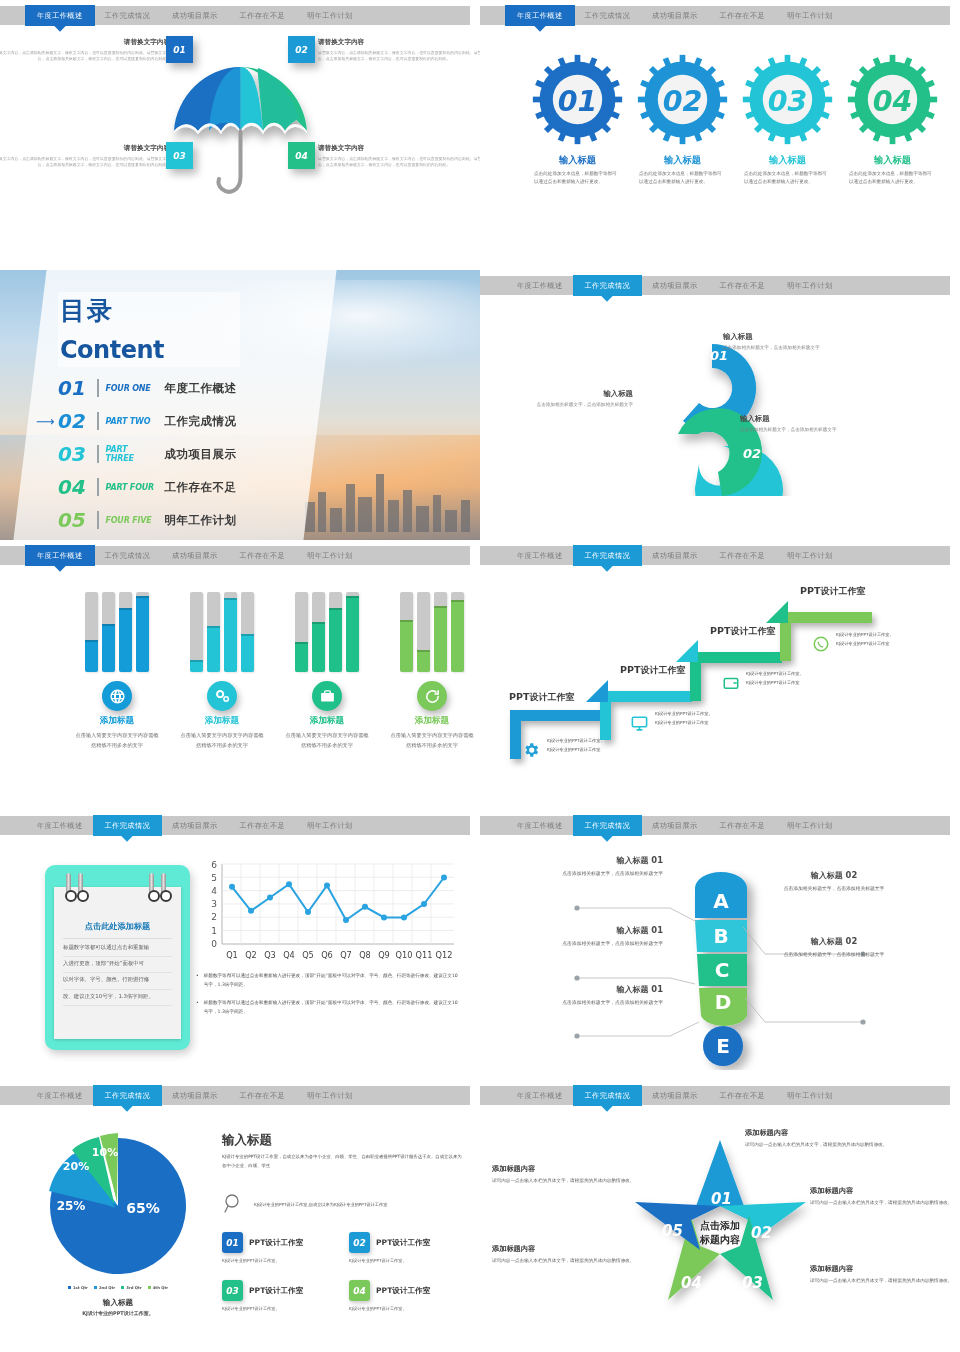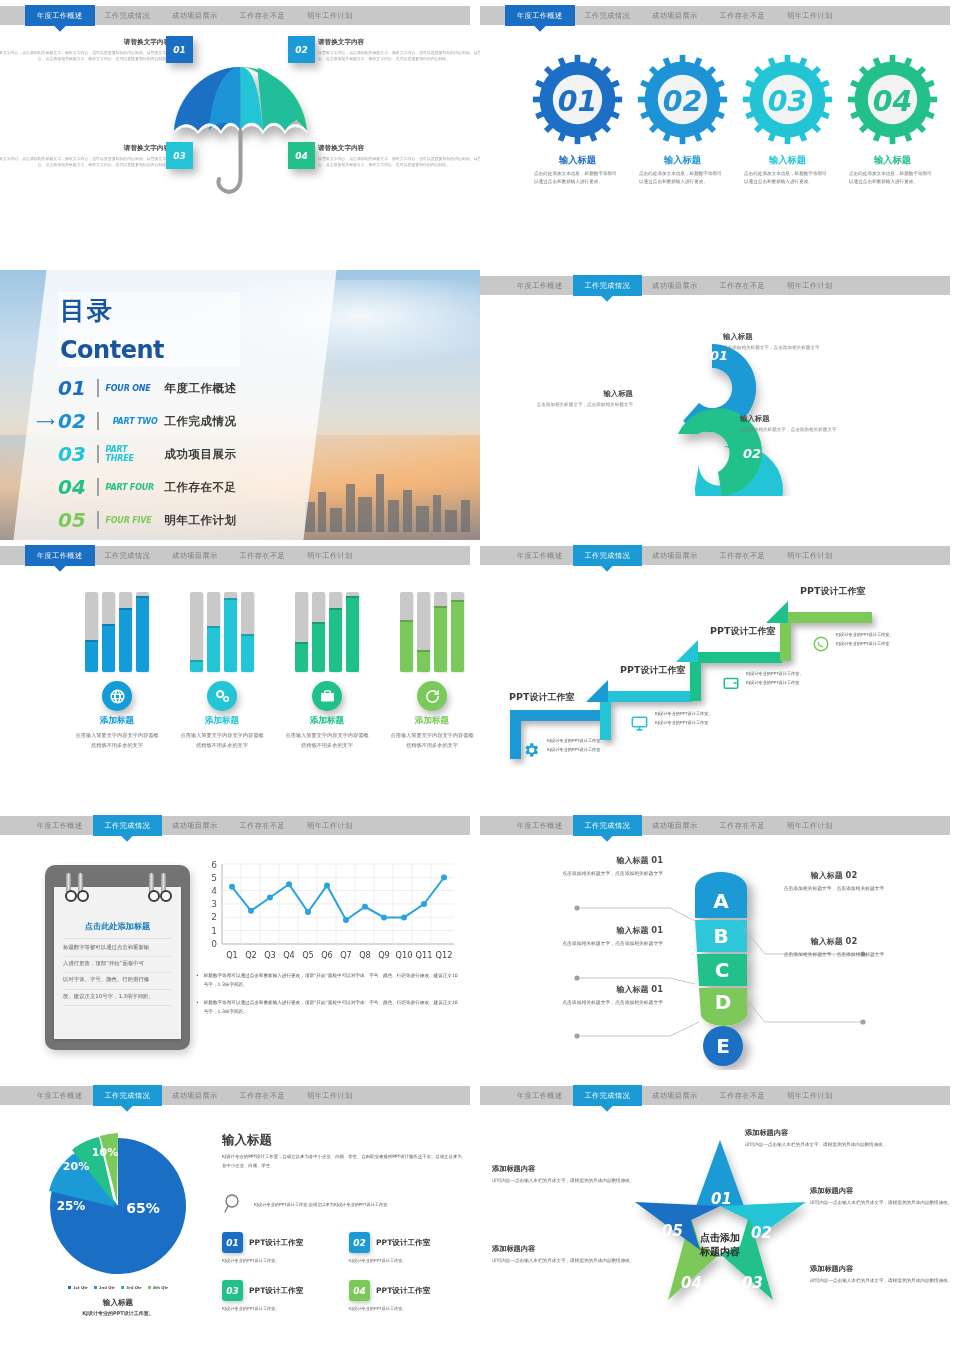--- a/index.html
+++ b/index.html
@@ -121,21 +121,21 @@
   .step-label { position: absolute; font-size: 9px; font-weight: bold; color: #3b3b3b; white-space: nowrap; }
   .step-label b { font-size: 9.5px; }
   .step-text { position: absolute; font-size: 4.2px; color: #4a4a4a; line-height: 1.9; white-space: nowrap; }
   .pct-block { position: absolute; left: 233px; top: 178px; width: 230px; }
   .pct-h { font-size: 7.4px; color: #555; border-bottom: 1.2px solid #3a3a3a; padding-bottom: 3px; width: 205px; }
   .pct-row { display: flex; align-items: flex-start; gap: 6px; margin-top: 4px; }
   .pct-num { font-size: 24px; font-weight: bold; color: #1a6fc4; line-height: .85; letter-spacing: -1px; }
   .pct-body { font-size: 4.4px; color: #3a3a3a; line-height: 2.0; padding-top: 4px; }
 
   
-  .notepad { position: absolute; left: 45px; top: 55px; width: 145px; height: 185px; background: #737373; border-radius: 10px; box-shadow: 2px 4px 8px rgba(0,0,0,.2); }
+  .notepad { position: absolute; left: 45px; top: 55px; width: 145px; height: 185px; background: #5eead4; border-radius: 10px; box-shadow: 2px 4px 8px rgba(0,0,0,.2); }
   .notepaper { position: absolute; left: 9px; top: 22px; right: 9px; bottom: 11px; background: #f2f2f2; box-shadow: 0 1px 3px rgba(0,0,0,.18); }
   .np-lines { position: absolute; left: 9px; right: 9px; top: 30px; }
   .np-title { text-align: center; font-size: 8.2px; font-weight: bold; color: #1a7bb9; padding: 4px 0 6px; border-bottom: 1px solid #dedede; }
   .np-body { font-size: 5.4px; color: #5c5c5c; line-height: 2.45; padding-top: 2px; }
   .np-body div { border-bottom: 1px solid #e2e2e2; padding-bottom: 2px; }
   .ring-top { position: absolute; width: 5px; height: 26px; background: linear-gradient(90deg,#9a9a9a,#e0e0e0,#8f8f8f); border-radius: 3px; top: 8px; }
   .ring-top::after { content:""; position:absolute; left:-1.5px; bottom:-3px; width:8px; height:8px; border:2px solid #3a3a3a; border-radius:50%; background:#fff; }
   .chart7 { position: absolute; left: 196px; top: 50px; width: 262px; }
   .chart-bullets { position: absolute; left: 196px; top: 162px; width: 265px; }
   .cb { display: flex; gap: 5px; font-size: 4.6px; color: #4a4a4a; line-height: 1.95; margin-bottom: 9px; }
@@ -164,21 +164,21 @@
   .pr-item .hd { display: flex; align-items: center; gap: 6px; }
   .pr-badge { width: 21px; height: 21px; border-radius: 3px; color: #fff; font-size: 9px; font-weight: bold; font-style: italic; display: flex; align-items: center; justify-content: center; box-shadow: 1px 2px 4px rgba(0,0,0,.22); }
   .pr-item .nm { font-size: 7.6px; font-weight: bold; color: #3b3b3b; }
   .pr-item .ds { font-size: 4.2px; color: #555; margin-top: 5px; }
 
   
   .star-wrap { position: absolute; left: 0; top: 34px; width: 480px; height: 236px; }
   .star-lbl { position: absolute; width: 150px; }
   .star-lbl .t { font-size: 7.2px; font-weight: bold; color: #3b3b3b; }
   .star-lbl .b { font-size: 4.6px; color: #5a5a5a; line-height: 1.85; margin-top: 3px; }
-  .star-center { position: absolute; left: 200px; top: 117px; width: 80px; text-align: center; font-size: 10px; font-weight: bold; color: #2b2b2b; line-height: 1.35; }
+  .star-center { position: absolute; left: 200px; top: 105px; width: 80px; text-align: center; font-size: 10px; font-weight: bold; color: #2b2b2b; line-height: 1.35; }
 </style>
 </head>
 <body>
 
 <div class="grid">
 
   <div class="slide">
     <div class="navbar">
       <div class="spacer"></div>
       <div class="nav-item active">年度工作概述</div>
@@ -426,21 +426,21 @@
       <div class="c-row">
         <span class="c-num" style="color:#1a6fc4;">01</span>
         <span class="c-bar"></span>
         <span class="c-en" style="color:#1a6fc4;">FOUR ONE</span>
         <span class="c-cn">年度工作概述</span>
       </div>
       <div class="c-row">
         <span class="c-arrow">⟶</span>
         <span class="c-num" style="color:#1b8fd6;">02</span>
         <span class="c-bar"></span>
-        <span class="c-en" style="color:#1b8fd6;text-align:right;">PART TWO</span>
+        <span class="c-en" style="color:#1b8fd6;">PART TWO</span>
         <span class="c-cn">工作完成情况</span>
       </div>
       <div class="c-row">
         <span class="c-num" style="color:#22c4d6;">03</span>
         <span class="c-bar"></span>
         <span class="c-en" style="color:#22c4d6;">PART THREE</span>
         <span class="c-cn">成功项目展示</span>
       </div>
       <div class="c-row">
         <span class="c-num" style="color:#23c08a;">04</span>

